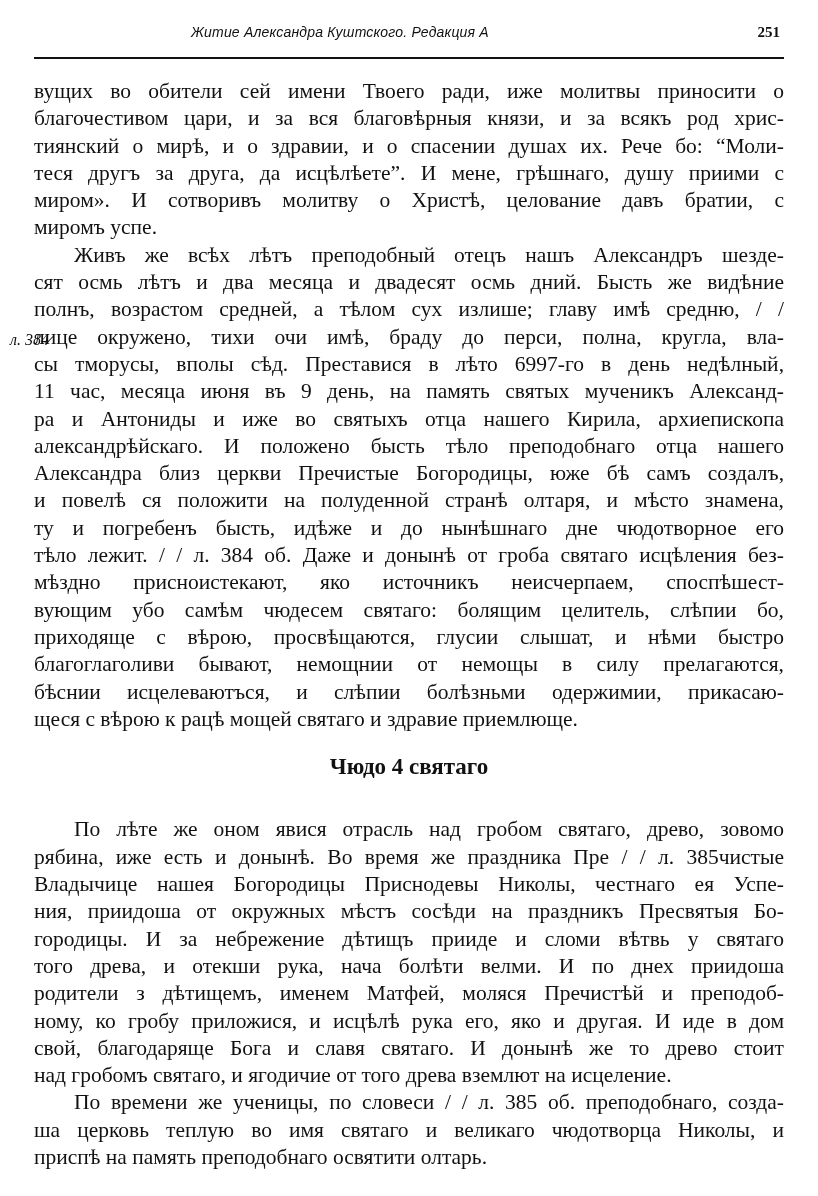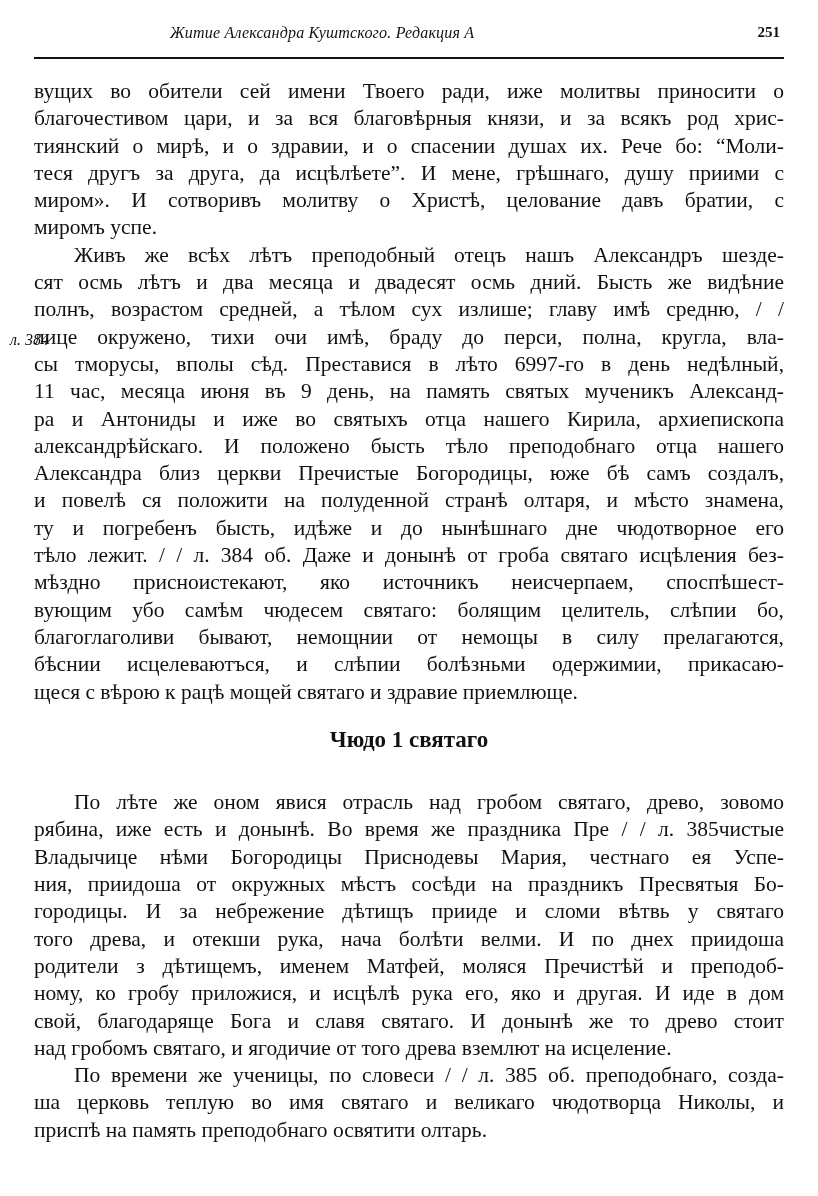--- a/index.html
+++ b/index.html
@@ -1,19 +1,19 @@
 <!DOCTYPE html>
 <html><head>
 <meta charset="utf-8">
 <style>
   html, body { margin: 0; padding: 0; background: #ffffff; }
   body { width: 818px; height: 1196px; overflow: hidden; position: relative; color: #111; }
   .page { position: absolute; left: 0; top: 0; width: 818px; height: 1196px; }
   .header { position: absolute; left: 34px; top: 22px; width: 750px; height: 30px; }
-  .header-title { position: absolute; left: 136px; top: 2px; font-family: Liberation Serif, serif; font-style: italic; font-size: 16px; letter-spacing: 0.2px; }
+  .header-title { position: absolute; left: 157px; top: 2px; font-family: Liberation Sans, sans-serif; font-style: italic; font-size: 14px; letter-spacing: 0.2px; }
   .header-page { position: absolute; right: 4px; top: 2px; font-family: "Liberation Serif", serif; font-weight: bold; font-size: 15px; }
   .header-rule { position: absolute; left: 34px; top: 57px; width: 750px; height: 2px; background: #111; }
   .body-text { position: absolute; left: 34px; top: 78px; width: 750px; font-family: Liberation Serif, serif; font-size: 21.5px; line-height: 27.3px; text-align: justify; }
   .para { margin: 0; }
   .line { display: block; text-align: justify; text-align-last: justify; white-space: nowrap; }
   .line.last { text-align-last: left; }
   .heading { text-align: center; font-weight: bold; font-size: 23px; margin: 20px 0 16px 0; }
   .margin-mark { position: absolute; left: -24px; font-style: italic; font-size: 16px; }
 </style>
 </head>
@@ -45,31 +45,32 @@
       <span class="line">сы тморусы, вполы сѣд. Преставися в лѣто 6997-го в день недѣлный,</span>
       <span class="line">11 час, месяца июня въ 9 день, на память святых мученикъ Александ-</span>
       <span class="line">ра и Антониды и иже во святыхъ отца нашего Кирила, архиепископа</span>
       <span class="line">александрѣйскаго. И положено бысть тѣло преподобнаго отца нашего</span>
       <span class="line">Александра близ церкви Пречистые Богородицы, юже бѣ самъ создалъ,</span>
       <span class="line">и повелѣ ся положити на полуденной странѣ олтаря, и мѣсто знамена,</span>
       <span class="line">ту и погребенъ бысть, идѣже и до нынѣшнаго дне чюдотворное его</span>
       <span class="line">тѣло лежит. / / л. 384 об. Даже и донынѣ от гроба святаго исцѣления без-</span>
       <span class="line">мѣздно присноистекают, яко источникъ неисчерпаем, споспѣшест-</span>
       <span class="line">вующим убо самѣм чюдесем святаго: болящим целитель, слѣпии бо,</span>
+      <span class="line">приходяще с вѣрою, просвѣщаются, глусии слышат, и нѣми быстро</span>
       <span class="line">благоглаголиви бывают, немощнии от немощы в силу прелагаются,</span>
       <span class="line">бѣснии исцелеваютъся, и слѣпии болѣзньми одержимии, прикасаю-</span>
       <span class="line last">щеся с вѣрою к рацѣ мощей святаго и здравие приемлюще.</span>
     </div>
 
-    <div class="heading">Чюдо 1 святаго</div>
+    <div class="heading">Чюдо 4 святаго</div>
 
     <div class="para">
       <span class="line" style="padding-left:40px;margin-top:36px;">По лѣте же оном явися отрасль над гробом святаго, древо, зовомо</span>
       <span class="line">рябина, иже есть и донынѣ. Во время же праздника Пре / / л. 385чистые</span>
-      <span class="line">Владычице нѣми Богородицы Приснодевы Мария, честнаго ея Успе-</span>
+      <span class="line">Владычице нашея Богородицы Приснодевы Николы, честнаго ея Успе-</span>
       <span class="line">ния, приидоша от окружных мѣстъ сосѣди на праздникъ Пресвятыя Бо-</span>
       <span class="line">городицы. И за небрежение дѣтищъ прииде и сломи вѣтвь у святаго</span>
       <span class="line">того древа, и отекши рука, нача болѣти велми. И по днех приидоша</span>
       <span class="line">родители з дѣтищемъ, именем Матфей, моляся Пречистѣй и преподоб-</span>
       <span class="line">ному, ко гробу приложися, и исцѣлѣ рука его, яко и другая. И иде в дом</span>
       <span class="line">свой, благодаряще Бога и славя святаго. И донынѣ же то древо стоит</span>
       <span class="line last">над гробомъ святаго, и ягодичие от того древа вземлют на исцеление.</span>
     </div>
 
     <div class="para">

